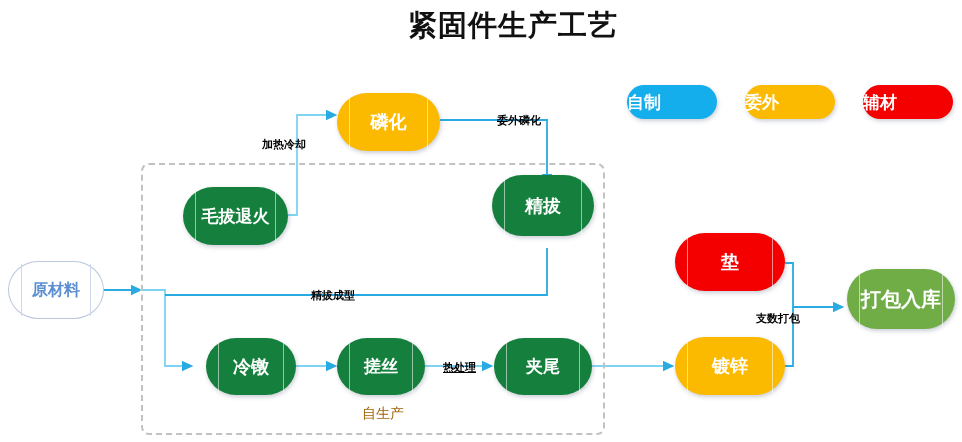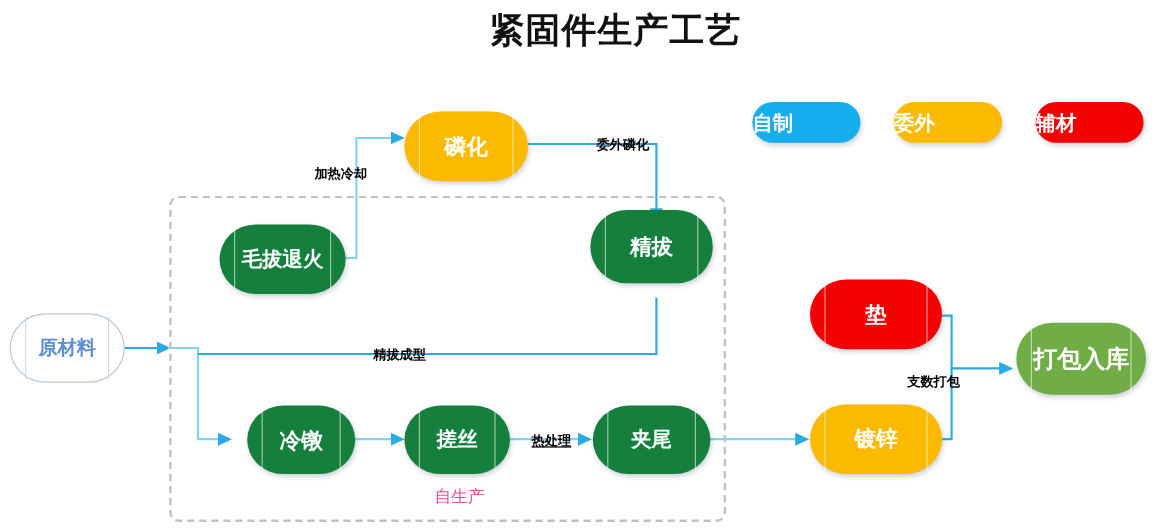--- a/index.html
+++ b/index.html
@@ -108,21 +108,21 @@
   .group-box {
     position: absolute;
     box-sizing: border-box;
     border: 2px dashed #c2c2c2;
     border-radius: 8px;
     background: transparent;
   }
   .group-caption {
     position: absolute;
     font-size: 14px;
-    color: #ec4899;
+    color: #a16207;
     font-family: "Liberation Sans", "DejaVu Sans", sans-serif;
     white-space: nowrap;
   }
 
   
   .edge-label {
     position: absolute;
     font-size: 11px;
     font-weight: 700;
     color: #000000;

